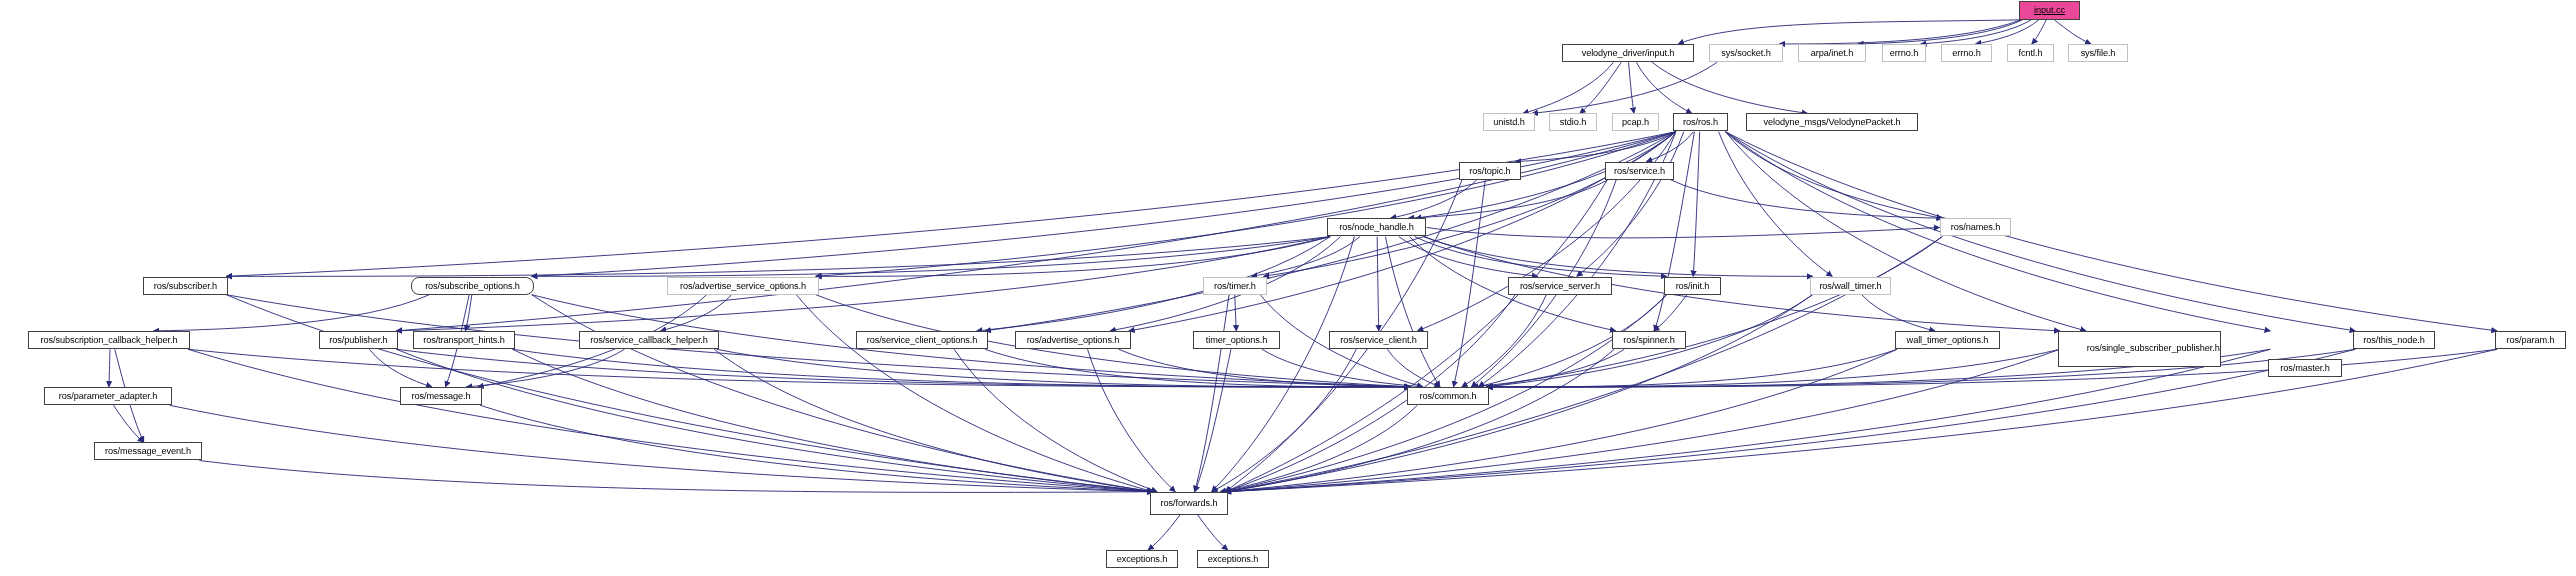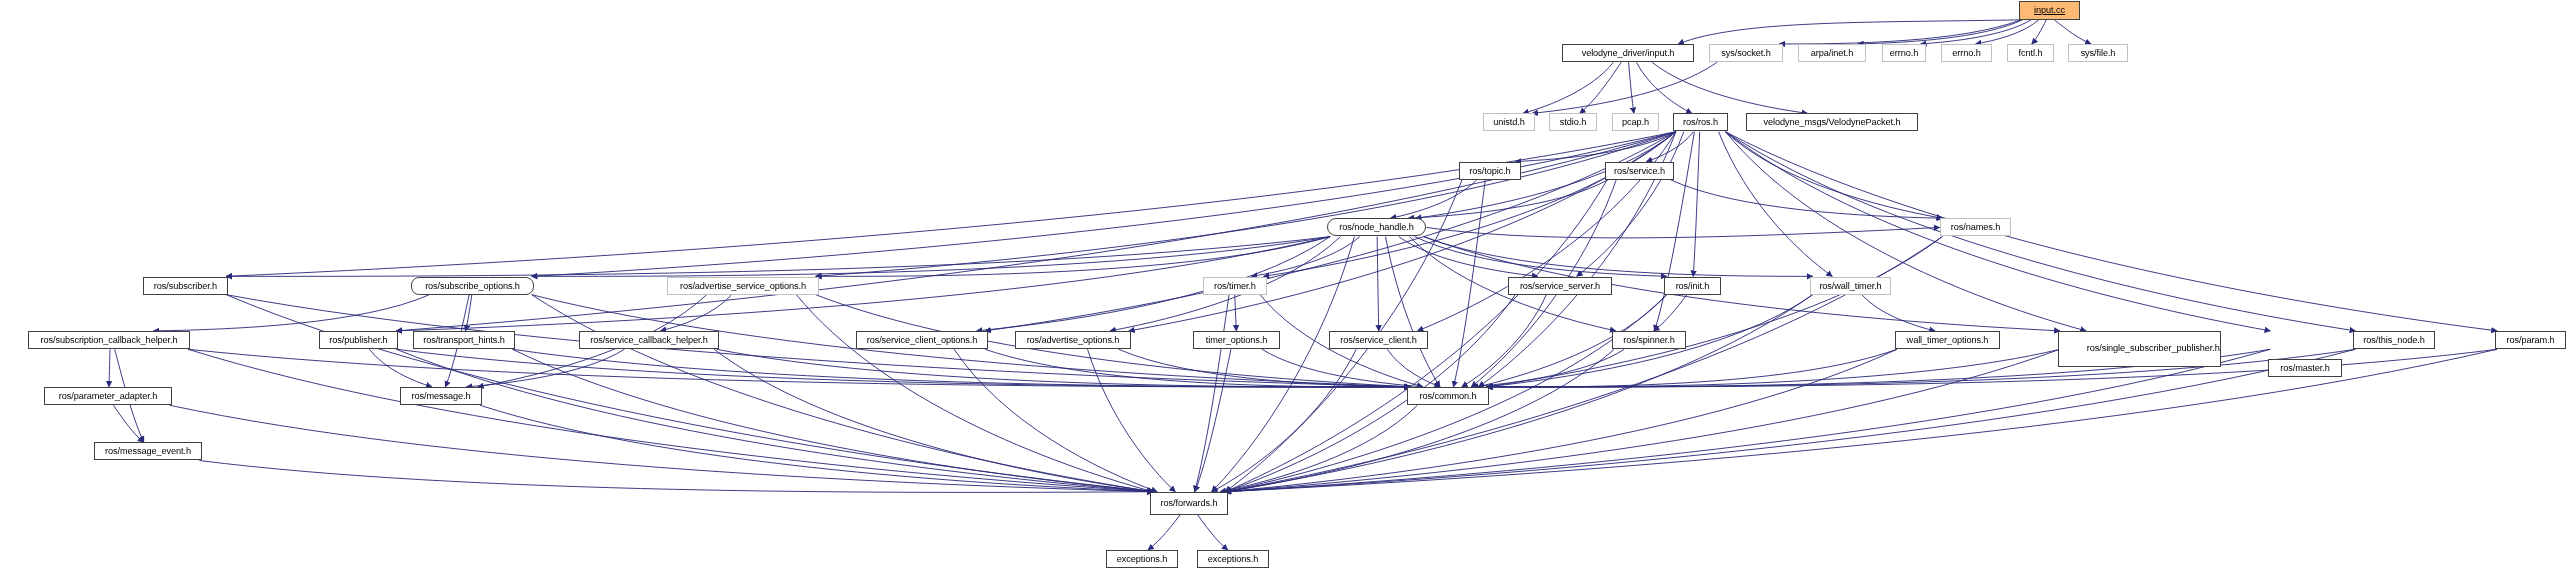--- a/index.html
+++ b/index.html
@@ -21,21 +21,21 @@
     white-space:nowrap;
     background:#ffffff;
     border:0.7px solid #c0c0c0;
     color:#000000;
     font-size:9.2px;
     line-height:1;
     letter-spacing:-0.1px;
     padding:0 3.5px;
   }
   .node.strong{ border:1.4px solid #404040; }
-  .node.root{ background:#fdba74; border:1.4px solid #404040;text-decoration:underline; }
+  .node.root{ background:#ec4899; border:1.4px solid #404040;text-decoration:underline; }
 </style>
 </head>
 <body>
 
 <div id="canvas">
   <svg id="edges" viewBox="0 0 3633 813" xmlns="http://www.w3.org/2000/svg">
       <defs>
         <marker id="arw" viewBox="0 0 10 10" refX="9" refY="5" markerWidth="7" markerHeight="7" orient="auto-start-reverse">
           <path d="M 0 0 L 10 5 L 0 10 z" fill="#2a2a7a"></path>
         </marker>
@@ -199,21 +199,21 @@
     </div>
     <div class="node strong" style="left: 1746px; top: 113px; width: 172px; height: 18.4px;">
       <span>velodyne_msgs/VelodynePacket.h</span>
     </div>
     <div class="node strong" style="left: 1459px; top: 162px; width: 62px; height: 18.4px;">
       <span>ros/topic.h</span>
     </div>
     <div class="node strong" style="left: 1605px; top: 162px; width: 69px; height: 18.4px;">
       <span>ros/service.h</span>
     </div>
-    <div class="node strong" style="left: 1327px; top: 218px; width: 99px; height: 18.4px; border-radius: 9px;">
+    <div class="node strong" style="left: 1327px; top: 218px; width: 99px; height: 18.4px;">
       <span>ros/node_handle.h</span>
     </div>
     <div class="node" style="left: 1940px; top: 218px; width: 71px; height: 18.4px;">
       <span>ros/names.h</span>
     </div>
     <div class="node strong" style="left: 143px; top: 277px; width: 85px; height: 18.4px;">
       <span>ros/subscriber.h</span>
     </div>
     <div class="node strong" style="left: 411px; top: 277px; width: 123px; height: 18.4px; border-radius: 8px;">
       <span>ros/subscribe_options.h</span>

